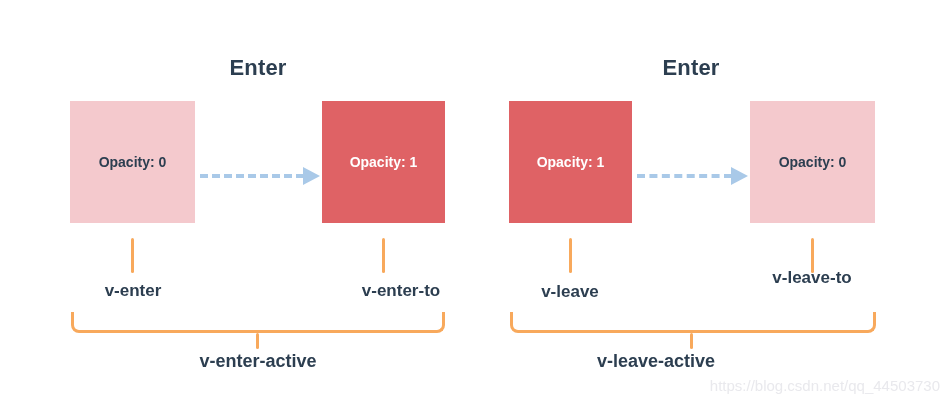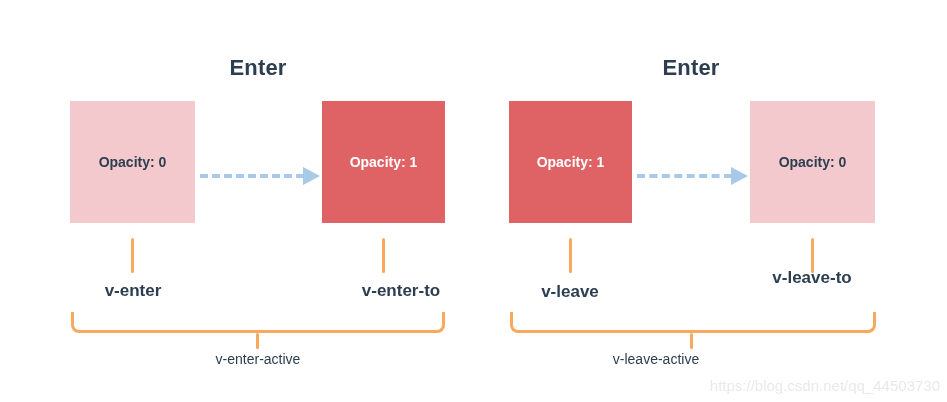--- a/index.html
+++ b/index.html
@@ -83,22 +83,22 @@
     border-bottom: 3px solid var(--orange, #f8a95c);
     border-bottom-left-radius: 8px;
     border-bottom-right-radius: 8px;
   }
   .bracket-stem { top: 333px; height: 16px; }
 
   .active-label {
     position: absolute;
     top: 351px;
     transform: translateX(-50%);
-    font-size: 14px;
-    font-weight: normal;
+    font-size: 18px;
+    font-weight: bold;
     color: var(--navy, #2c3e50);
     white-space: nowrap;
   }
 
   .watermark {
     position: absolute;
     top: 377px;
     right: 7px;
     font-size: 15px;
     color: var(--wm, #e9e9ed);

